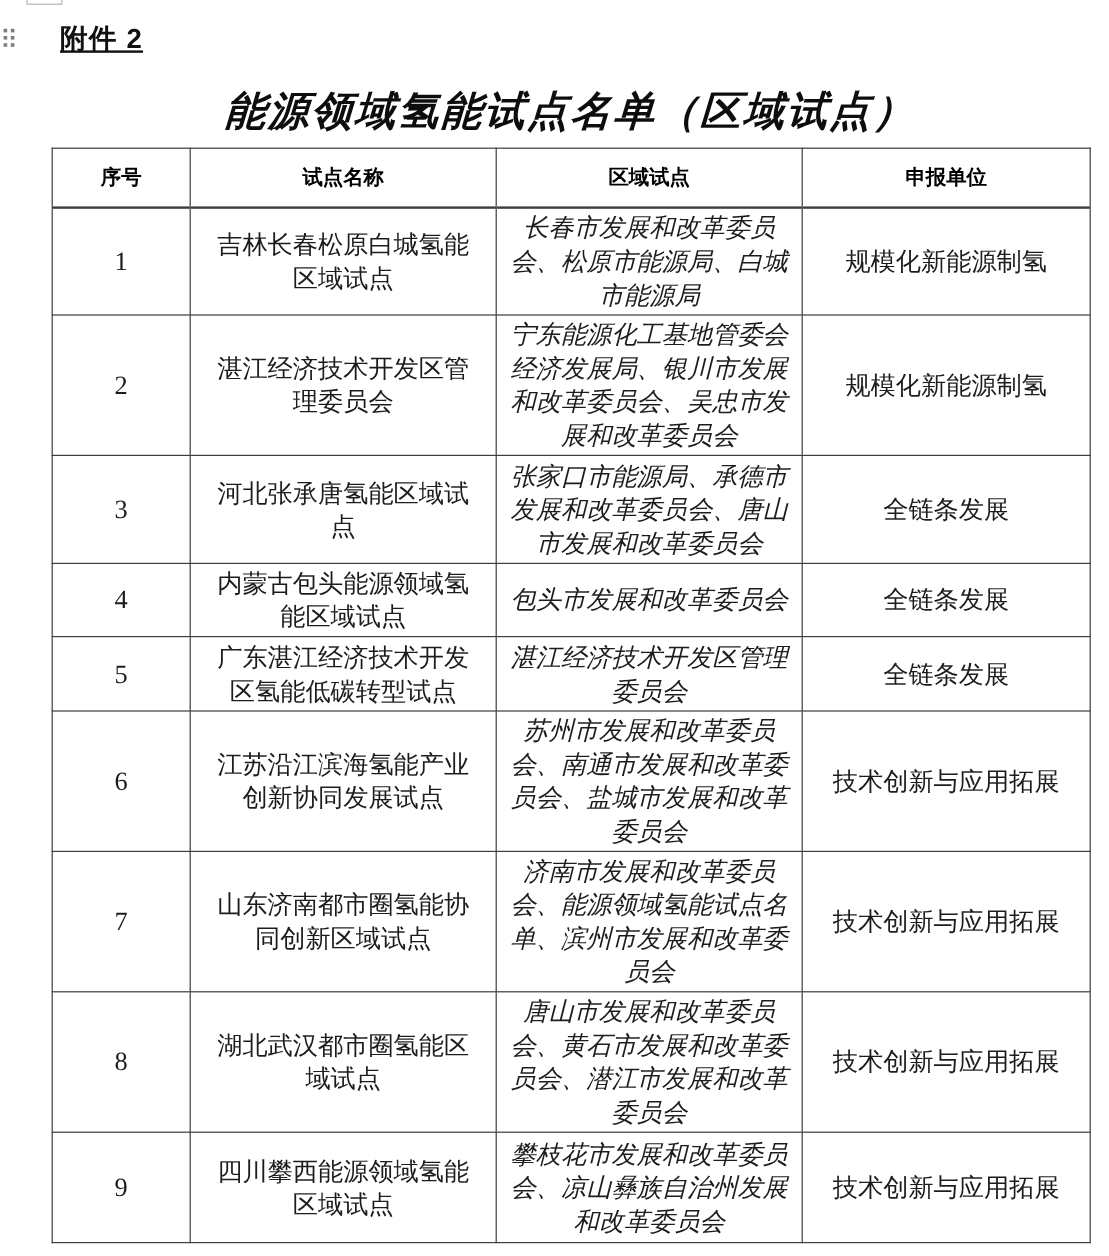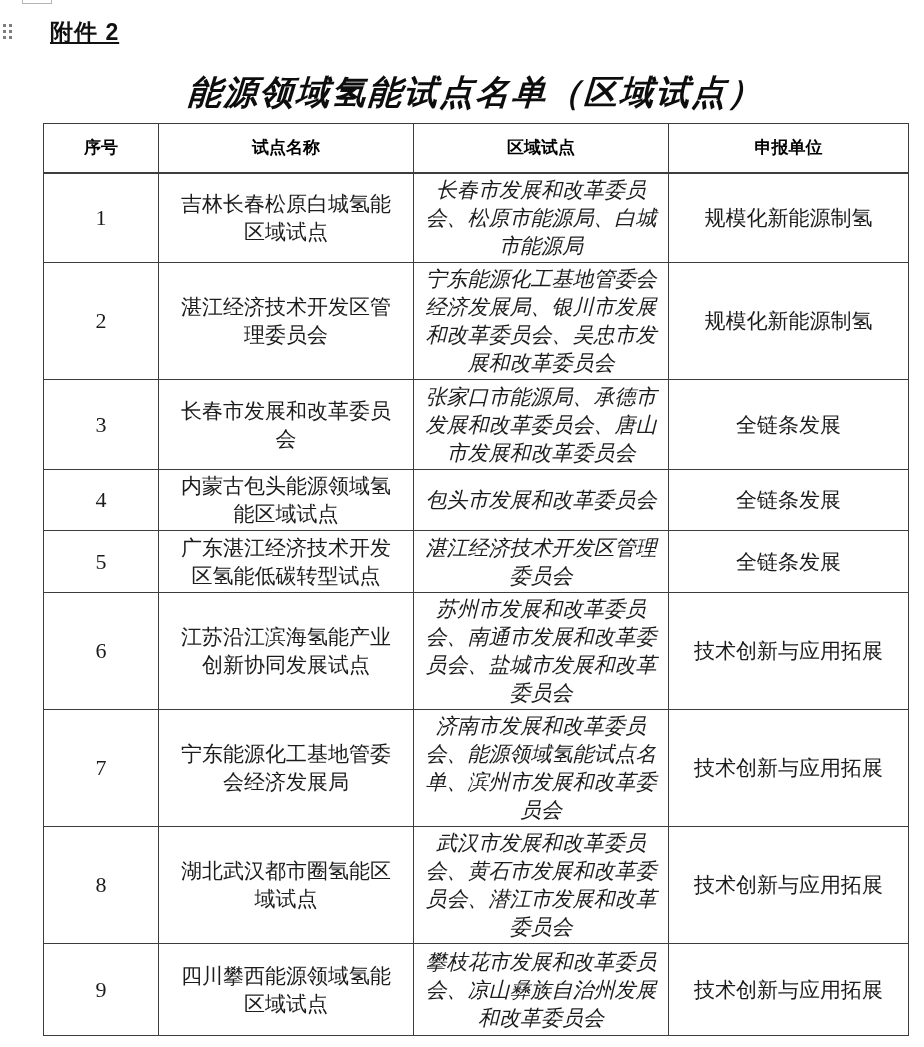--- a/index.html
+++ b/index.html
@@ -123,21 +123,21 @@
     <td class="cell-direction">规模化新能源制氢</td>
   </tr>
       <tr style="height: 116px;">
     <td class="cell-no">2</td>
     <td class="cell-name">湛江经济技术开发区管理委员会</td>
     <td class="cell-applicant">宁东能源化工基地管委会经济发展局、银川市发展和改革委员会、吴忠市发展和改革委员会</td>
     <td class="cell-direction">规模化新能源制氢</td>
   </tr>
       <tr style="height: 90px;">
     <td class="cell-no">3</td>
-    <td class="cell-name">长春市发展和改革委员会</td>
+    <td class="cell-name">河北张承唐氢能区域试点</td>
     <td class="cell-applicant">张家口市能源局、承德市发展和改革委员会、唐山市发展和改革委员会</td>
     <td class="cell-direction">全链条发展</td>
   </tr>
       <tr style="height: 60px;">
     <td class="cell-no">4</td>
     <td class="cell-name">内蒙古包头能源领域氢能区域试点</td>
     <td class="cell-applicant">包头市发展和改革委员会</td>
     <td class="cell-direction">全链条发展</td>
   </tr>
       <tr style="height: 62px;">
@@ -147,28 +147,28 @@
     <td class="cell-direction">全链条发展</td>
   </tr>
       <tr style="height: 115px;">
     <td class="cell-no">6</td>
     <td class="cell-name">江苏沿江滨海氢能产业创新协同发展试点</td>
     <td class="cell-applicant">苏州市发展和改革委员会、南通市发展和改革委员会、盐城市发展和改革委员会</td>
     <td class="cell-direction">技术创新与应用拓展</td>
   </tr>
       <tr style="height: 115px;">
     <td class="cell-no">7</td>
-    <td class="cell-name">宁东能源化工基地管委会经济发展局</td>
+    <td class="cell-name">山东济南都市圈氢能协同创新区域试点</td>
     <td class="cell-applicant">济南市发展和改革委员会、能源领域氢能试点名单、滨州市发展和改革委员会</td>
     <td class="cell-direction">技术创新与应用拓展</td>
   </tr>
       <tr style="height: 115px;">
     <td class="cell-no">8</td>
     <td class="cell-name">湖北武汉都市圈氢能区域试点</td>
-    <td class="cell-applicant">武汉市发展和改革委员会、黄石市发展和改革委员会、潜江市发展和改革委员会</td>
+    <td class="cell-applicant">唐山市发展和改革委员会、黄石市发展和改革委员会、潜江市发展和改革委员会</td>
     <td class="cell-direction">技术创新与应用拓展</td>
   </tr>
       <tr style="height: 92px;">
     <td class="cell-no">9</td>
     <td class="cell-name">四川攀西能源领域氢能区域试点</td>
     <td class="cell-applicant">攀枝花市发展和改革委员会、凉山彝族自治州发展和改革委员会</td>
     <td class="cell-direction">技术创新与应用拓展</td>
   </tr>
     </tbody>
 </table>

